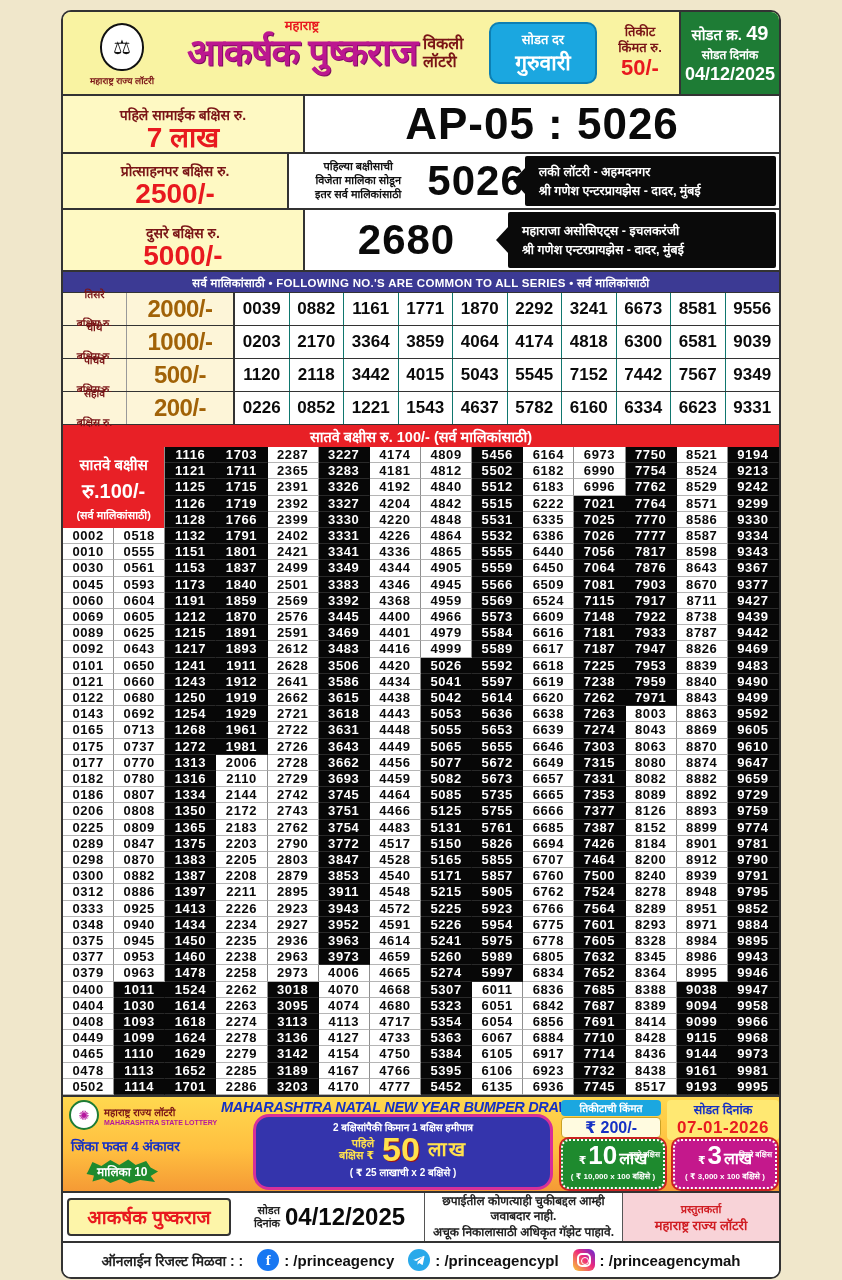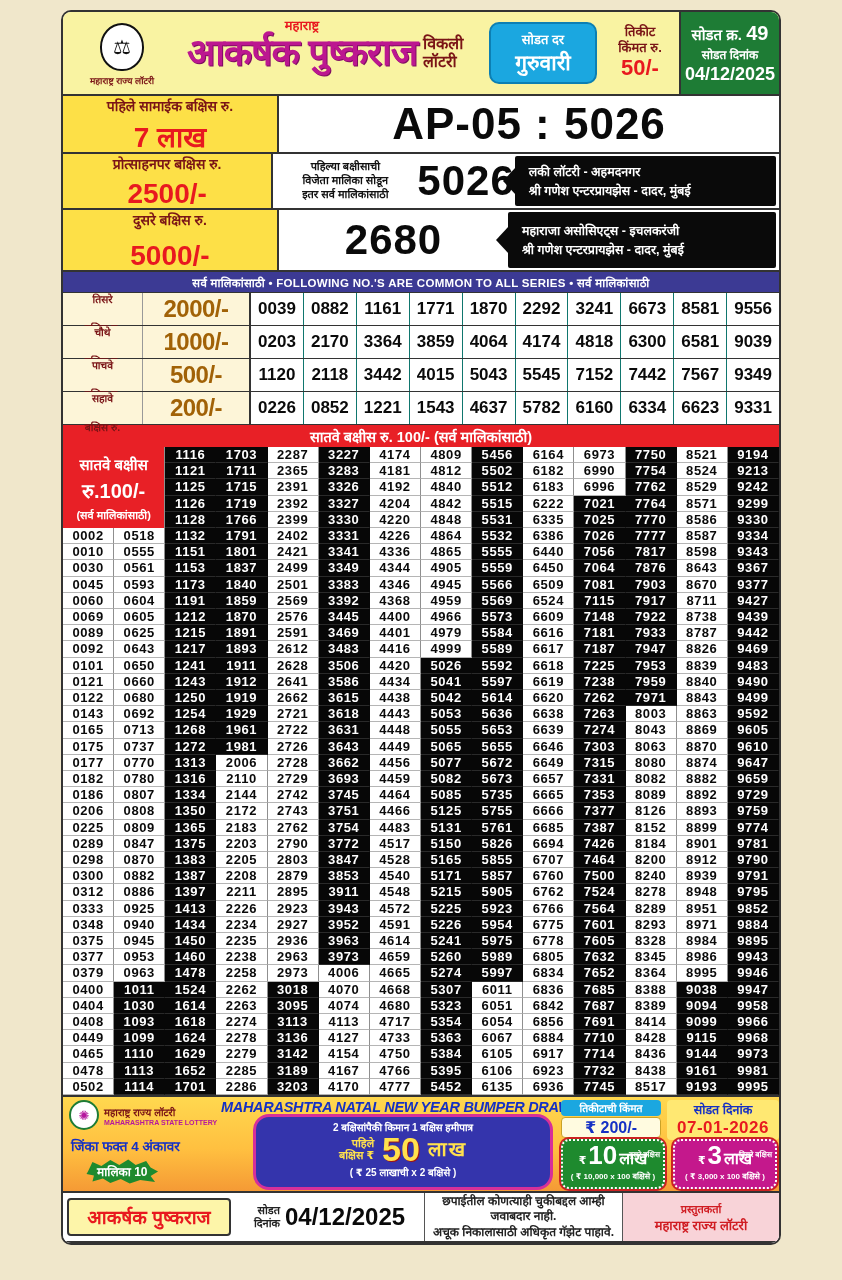--- a/index.html
+++ b/index.html
@@ -29,22 +29,22 @@
   .price-wrap .pv { color:#e8191f; font-weight:bold; font-size:22px; }
   .greenbox { flex:1; background:#1e7c35; color:#fff; text-align:center; border-left:2px solid #333;
     display:flex; flex-direction:column; justify-content:center; gap:1px; }
   .greenbox .g1 { font-size:15px; font-weight:bold; }
   .greenbox .g1 b { font-size:20px; }
   .greenbox .g2 { font-size:12px; font-weight:bold; }
   .greenbox .g3 { font-size:18px; font-weight:bold; }
 
   
   .rowA { display:flex; height:58px; border-bottom:2px solid #333; }
-  .lbl-cell { width:216px; background:#fde047; border-right:2px solid #333; text-align:center;
-    display:flex; flex-direction:column; justify-content:space-between; }
+  .lbl-cell { width:242px; background:#fef9c3; border-right:2px solid #333; text-align:center;
+    display:flex; flex-direction:column; justify-content:flex-end; }
   .lbl-cell .t { color:#7a1416; font-weight:bold; font-size:14px; }
   .lbl-cell .amt { color:#e8191f; font-weight:bold; font-size:28px; line-height:1; }
   .bigno { flex:1; display:flex; align-items:center; justify-content:center;
     font-size:44px; font-weight:bold; color:#0a0a0a; letter-spacing:1px; }
   .rowB { display:flex; height:56px; border-bottom:2px solid #333; }
   .rowC { display:flex; height:62px; border-bottom:2px solid #333; }
   .notes { width:148px; display:flex; flex-direction:column; justify-content:center; text-align:center;
     font-size:11px; font-weight:bold; color:#111; line-height:1.25; }
   .midno { flex:1; display:flex; align-items:center; justify-content:center;
     font-size:42px; font-weight:bold; color:#0a0a0a; letter-spacing:1px; }
@@ -52,22 +52,22 @@
     display:flex; flex-direction:column; justify-content:center; padding-left:14px; gap:2px; border-radius:2px; }
   .sellerbox .arr { position:absolute; left:-12px; top:50%; transform:translateY(-50%);
     width:0; height:0; border-top:14px solid transparent; border-bottom:14px solid transparent; border-right:13px solid #0a0a0a; }
   .sellerbox .sl { font-size:12.5px; font-weight:bold; white-space:nowrap; }
 
   .series-banner { height:21px; background:#3c3a94; color:#fff; font-weight:bold; font-size:11.5px;
     display:flex; align-items:center; justify-content:center; border-bottom:1px solid #333; letter-spacing:.3px; }
 
   
   .prow { display:flex; height:33px; border-bottom:1.5px solid #333; }
-  .prow .pl-wrap { width:80px; background:#fdf5d8; border-right:1px solid #999; text-align:center;
-    color:#7a1416; font-weight:bold; font-size:10.5px; line-height:1.2; display:flex; flex-direction:column; justify-content:space-between;gap:16px; }
+  .prow .pl-wrap { width:64px; background:#fdf5d8; border-right:1px solid #999; text-align:center;
+    color:#7a1416; font-weight:bold; font-size:10.5px; line-height:1.2; display:flex; flex-direction:column; justify-content:center;gap:16px; }
   .prow .pamt { width:108px; background:#fdf5d8; border-right:2px solid #333; color:#a16207; font-weight:bold;
     font-size:24px; display:flex; align-items:center; justify-content:center; letter-spacing:-.5px; }
   .prow .nums { flex:1; display:flex; }
   .prow .ncell { flex:1; border-right:1px solid #0f766e; display:flex; align-items:center; justify-content:center;
     font-size:17px; font-weight:bold; color:#0a0a0a; }
   .prow .ncell:last-child { border-right:none; }
 
   .red-banner { height:22px; background:#e82026; color:#fff; font-weight:bold; font-size:14.5px;
     display:flex; align-items:center; justify-content:center; }
 
@@ -924,14 +924,33 @@
     </div>
     <div class="f-disc">
       <span>छपाईतील कोणत्याही चुकीबद्दल आम्ही जवाबदार नाही.</span>
       <span>अचूक निकालासाठी अधिकृत गॅझेट पाहावे.</span>
     </div>
     <div class="f-pres">
       <div class="p1">प्रस्तुतकर्ता</div>
       <div class="p2">महाराष्ट्र राज्य लॉटरी</div>
     </div>
   </div>
+  <div class="f-row2">
+    <span class="olabel">ऑनलाईन रिजल्ट मिळवा : :</span>
+    <span class="soc">
+      <span class="icon-fb">f</span>
+      <span class="handle">: /princeagency</span>
+    </span>
+    <span class="soc">
+      <span class="icon-tg">
+        <svg viewBox="0 0 24 24">
+            <path fill="#fff" d="M2 11.5 21.5 3.8c.9-.35 1.7.2 1.4 1.55l-3.3 15.5c-.25 1.1-.95 1.35-1.9.85l-5.25-3.9-2.55 2.45c-.3.3-.5.5-1 .5l.35-5.2L18.8 6.6c.4-.35-.1-.55-.65-.2L6.4 13.8 1.3 12.2c-1.1-.35-1.1-1.1.7-.7z"></path>
+          </svg>
+      </span>
+      <span class="handle">: /princeagencypl</span>
+    </span>
+    <span class="soc">
+      <span class="icon-ig"></span>
+      <span class="handle">: /princeagencymah</span>
+    </span>
+  </div>
 
 </div>
 
 </body></html>

